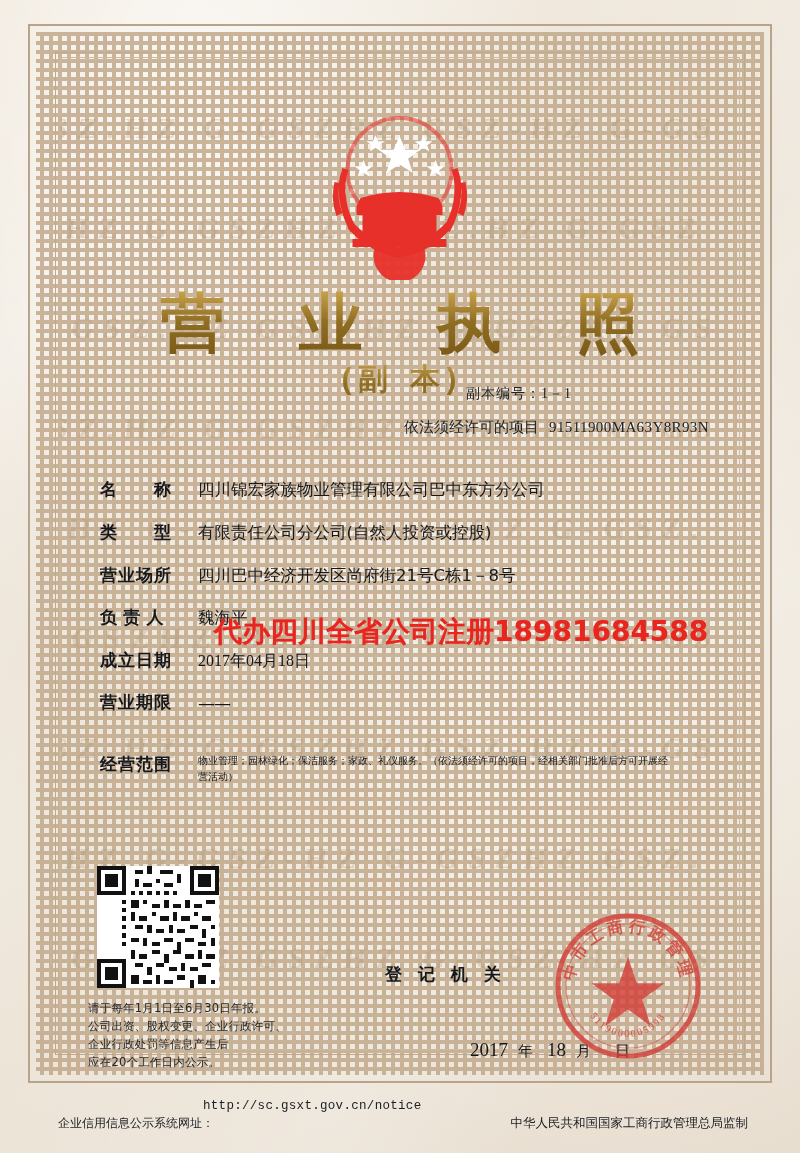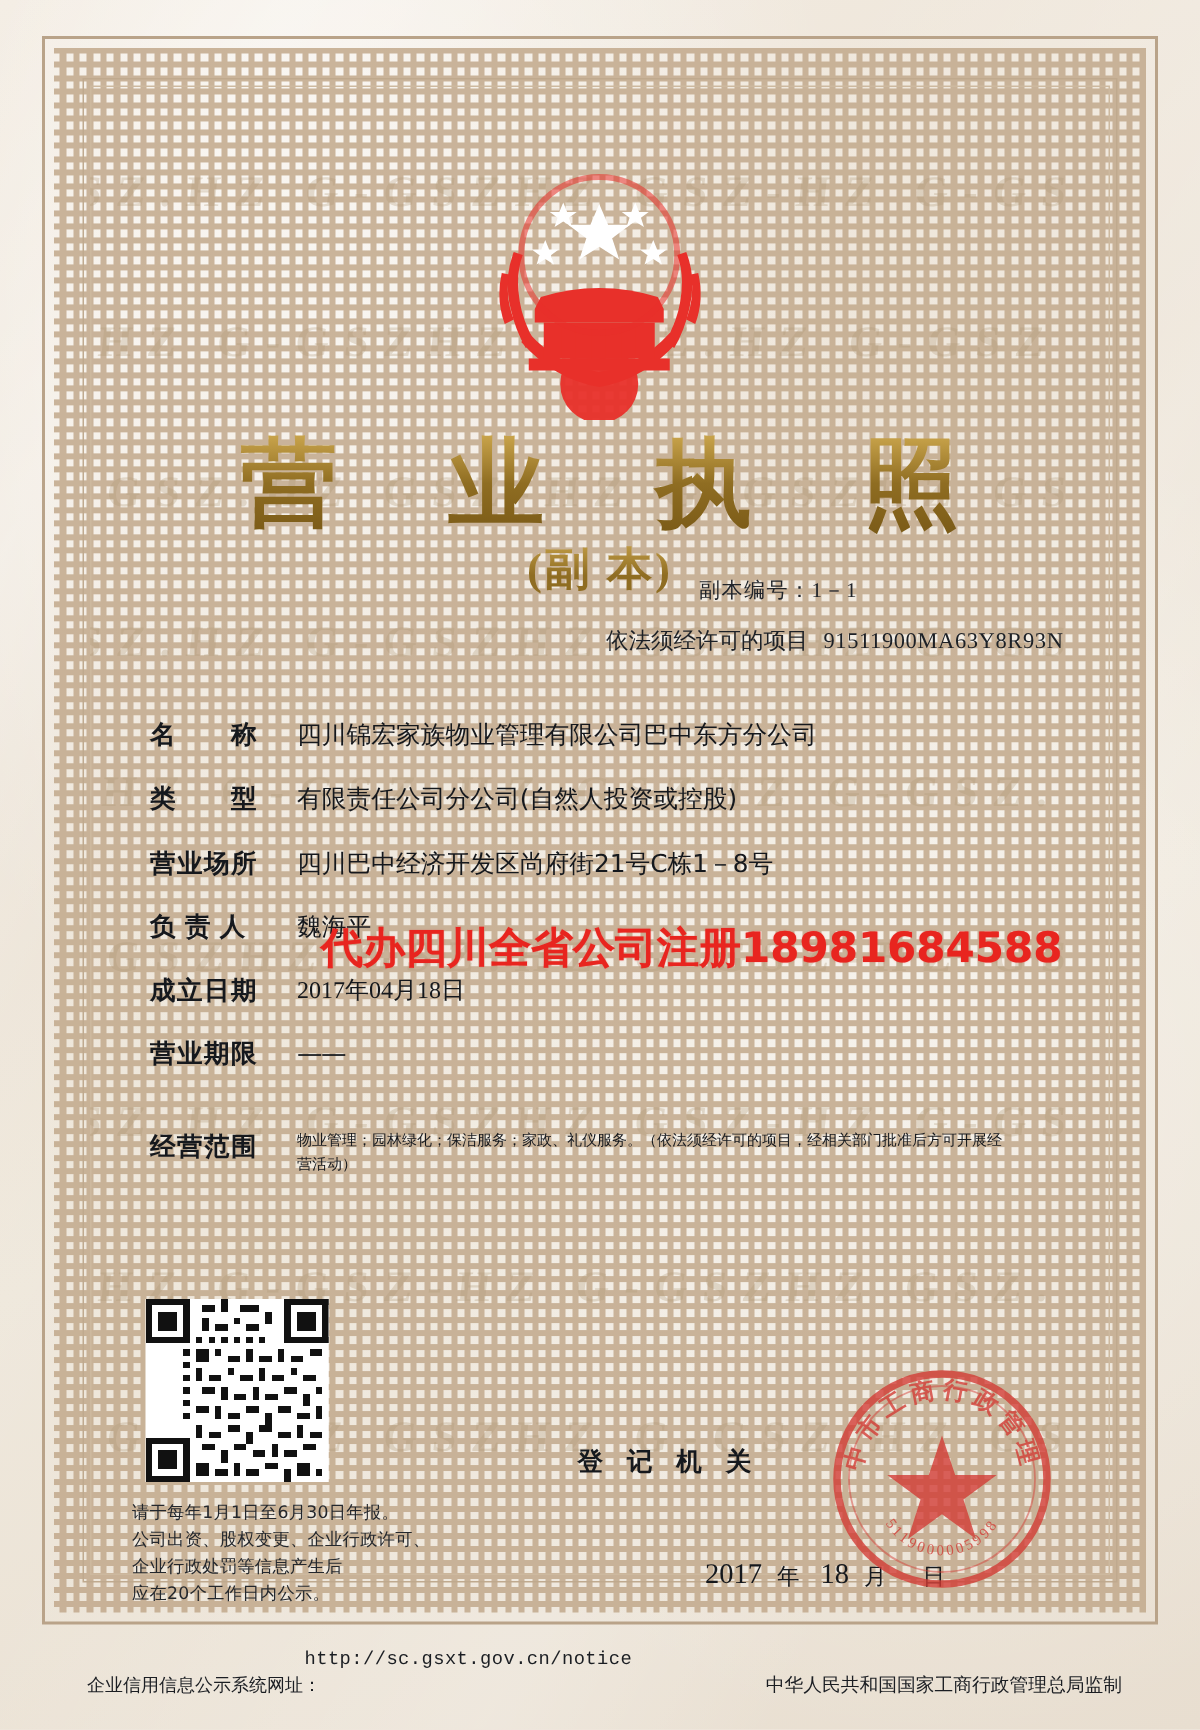--- a/index.html
+++ b/index.html
@@ -122,21 +122,21 @@
     text-indent: 26px;
     color: #8a6a28;
     background: linear-gradient(180deg, #c9a44b 0%, #8f6d22 48%, #7a5a17 100%);
     -webkit-background-clip: text;
     background-clip: text;
     -webkit-text-fill-color: transparent;
     line-height: 1.05;
   }
   .title-sub {
     margin-top: 2px;
-    font-family: Liberation Serif, serif;
+    font-family: Liberation Mono, monospace;
     font-size: 30px;
     font-weight: bold;
     letter-spacing: 2px;
     color: #8f6d22;
     background: linear-gradient(180deg, #c9a44b 0%, #8f6d22 60%);
     -webkit-background-clip: text;
     background-clip: text;
     -webkit-text-fill-color: transparent;
   }
 

